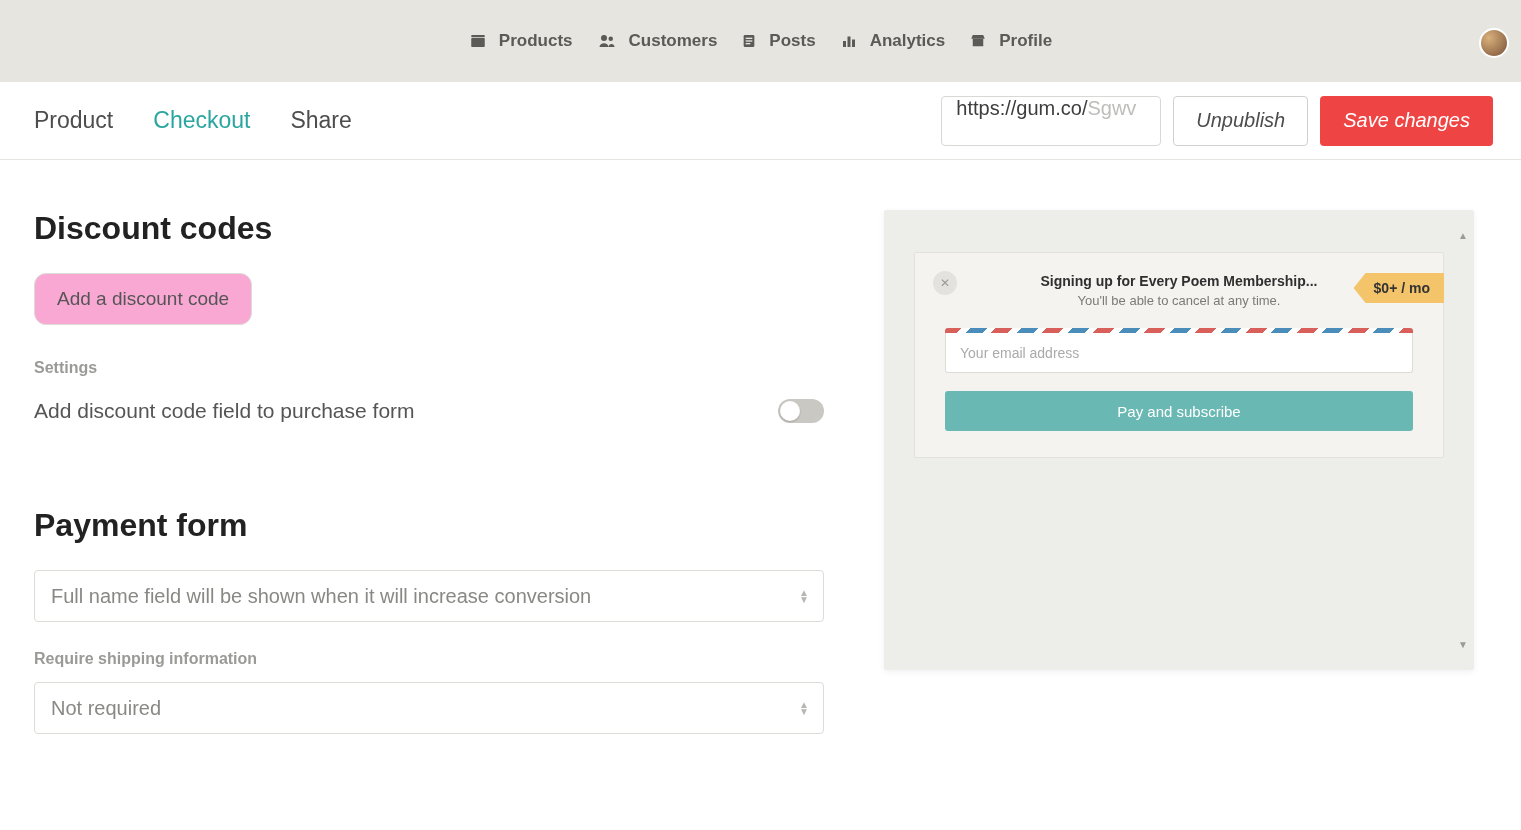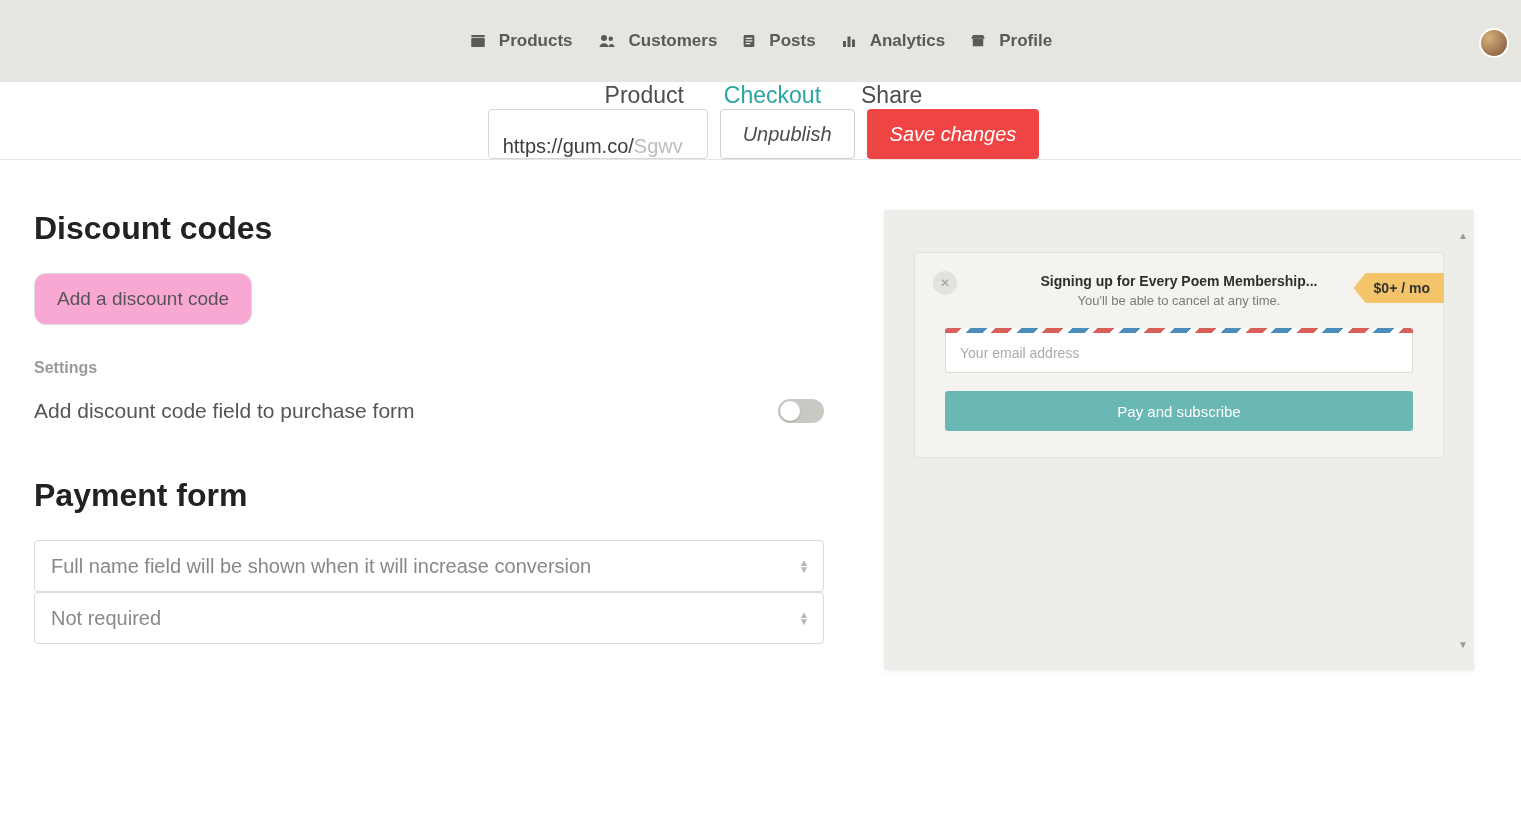--- a/index.html
+++ b/index.html
@@ -48,33 +48,32 @@
 
   
   .subheader {
     height: 78px;
     border-bottom: 1px solid #e5e5e2;
     display: flex;
     align-items: center;
     padding: 0 28px 0 34px;
     justify-content: space-between;
     background: #fff;
-    flex-direction: column;
   }
   .subtabs { display: flex; gap: 40px; }
   .subtab {
     font-size: 23px;
     color: #4d4d4d;
     cursor: pointer;
   }
   .subtab.active { color: #2aa6a0; }
   .right-controls { display: flex; align-items: center; gap: 12px; }
   .url-box {
     display: flex;
-    align-items: flex-end;
+    align-items: flex-start;
     border: 1px solid #d8d8d4;
     border-radius: 4px;
     height: 50px;
     padding: 0 14px;
     background: #fff;
     width: 220px;
     font-size: 20px;
   }
   .url-prefix { color: #3d3d3d; white-space: nowrap; }
   .url-slug { color: #bdbdbb; white-space: nowrap; overflow:hidden; }
@@ -131,21 +130,21 @@
     font-size: 16px;
     font-weight: 600;
     margin-top: 34px;
     margin-bottom: 22px;
   }
   .toggle-row {
     display: flex;
     align-items: center;
     justify-content: space-between;
     margin-top: 10px;
-    margin-bottom: 54px;
+    margin-bottom: 84px;
   }
   .toggle-row .desc {
     font-size: 21px;
     color: #555;
   }
   .toggle {
     width: 46px;
     height: 24px;
     background: #c9c8c3;
     border-radius: 12px;
@@ -375,20 +374,21 @@
     <h2 class="section-title">Payment form</h2>
 
     <div class="select-box">
       <span>Full name field will be shown when it will increase conversion</span>
       <span class="chevrons">
           <span>▲</span>
           <span>▼</span>
         </span>
     </div>
 
+    <div class="form-label">Require shipping information</div>
     <div class="select-box">
       <span>Not required</span>
       <span class="chevrons">
           <span>▲</span>
           <span>▼</span>
         </span>
     </div>
 
   </div>
 

